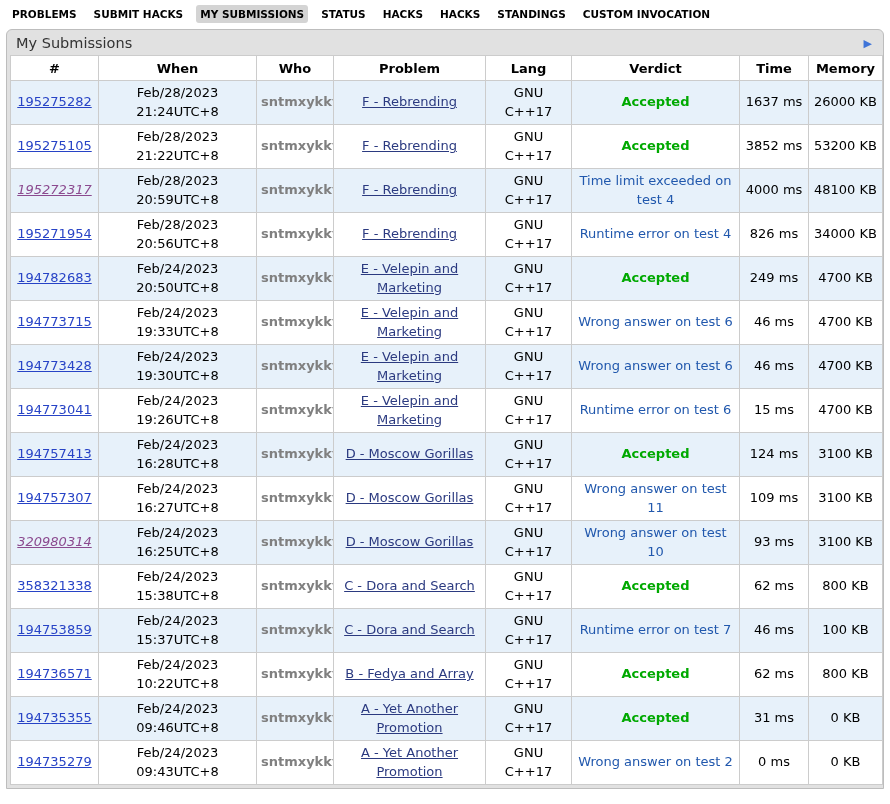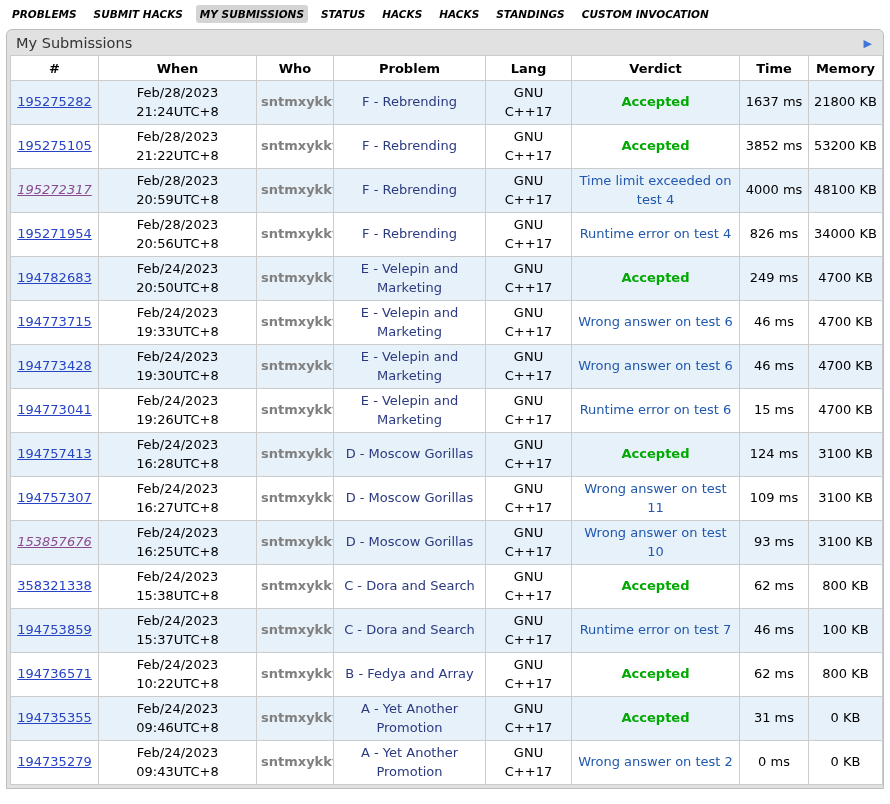--- a/index.html
+++ b/index.html
@@ -20,21 +20,20 @@
   html,body{margin:0;padding:0;}
   body{
     width:890px;height:804px;background:var(--page-bg);
     font-family:"DejaVu Sans","Liberation Sans",sans-serif;
     overflow:hidden;
   }
   
   .menu{
     display:flex;align-items:flex-start;gap:9px;
     padding:5px 8px 4px 8px;
-    font-style:italic;
   }
   .menu a{
     font-size:10.5px;font-weight:bold;color:#000;
     text-decoration:none;padding:3px 4px;border-radius:3px;
     white-space:nowrap;cursor:pointer;
   }
   .menu a.active{background:var(--menu-active);}
   
   .panel{
     margin:2px 6px 0 6px;
@@ -61,21 +60,21 @@
     border:1px solid var(--border);
     text-align:center;vertical-align:middle;
     padding:2px 4px;overflow:hidden;
   }
   th{height:25px;font-size:13px;font-weight:bold;background:#fff;}
   td{height:44px;line-height:1.4;}
   tbody tr:nth-child(odd){background:var(--stripe);}
   tbody tr:nth-child(even){background:#fff;}
   a.id-link{color:var(--id-link);text-decoration:underline;cursor:pointer;}
   a.id-link.visited{color:var(--id-visited);font-style:italic;}
-  a.problem-link{color:var(--problem-link);cursor:pointer;}
+  a.problem-link{color:var(--problem-link);text-decoration:underline;cursor:pointer;}
   a.who{color:var(--who);font-weight:bold;text-decoration:none;cursor:pointer;}
   .when-block{display:inline-block;text-align:left;}
   .when-block .line{display:block;text-align:center;}
   .lang{display:inline-block;max-width:50px;}
   .verdict-accepted{color:var(--accepted);font-weight:bold;text-align:center;}
   .verdict-rejected{color:var(--rejected);}
 </style>
 </head>
 <body>
 
@@ -125,21 +124,21 @@
       <span class="when-block">
         <span class="line">Feb/28/2023</span>
         <span class="line">21:24UTC+8</span>
       </span>
     </td>
     <td><a class="who">sntmxykky</a></td>
     <td><a class="problem-link">F - Rebrending</a></td>
     <td><span class="lang">GNU C++17</span></td>
     <td><span class="verdict-accepted">Accepted</span></td>
     <td><span>1637 ms</span></td>
-    <td><span>21800 KB</span></td>
+    <td><span>26000 KB</span></td>
   </tr>
 
   <tr>
     <td><a class="id-link">195275105</a></td>
     <td>
       <span class="when-block">
         <span class="line">Feb/28/2023</span>
         <span class="line">21:22UTC+8</span>
       </span>
     </td>
@@ -273,21 +272,21 @@
     </td>
     <td><a class="who">sntmxykky</a></td>
     <td><a class="problem-link">D - Moscow Gorillas</a></td>
     <td><span class="lang">GNU C++17</span></td>
     <td><span class="verdict-rejected">Wrong answer on test 11</span></td>
     <td><span>109 ms</span></td>
     <td><span>3100 KB</span></td>
   </tr>
 
   <tr>
-    <td><a class="id-link visited">153857676</a></td>
+    <td><a class="id-link visited">320980314</a></td>
     <td>
       <span class="when-block">
         <span class="line">Feb/24/2023</span>
         <span class="line">16:25UTC+8</span>
       </span>
     </td>
     <td><a class="who">sntmxykky</a></td>
     <td><a class="problem-link">D - Moscow Gorillas</a></td>
     <td><span class="lang">GNU C++17</span></td>
     <td><span class="verdict-rejected">Wrong answer on test 10</span></td>

